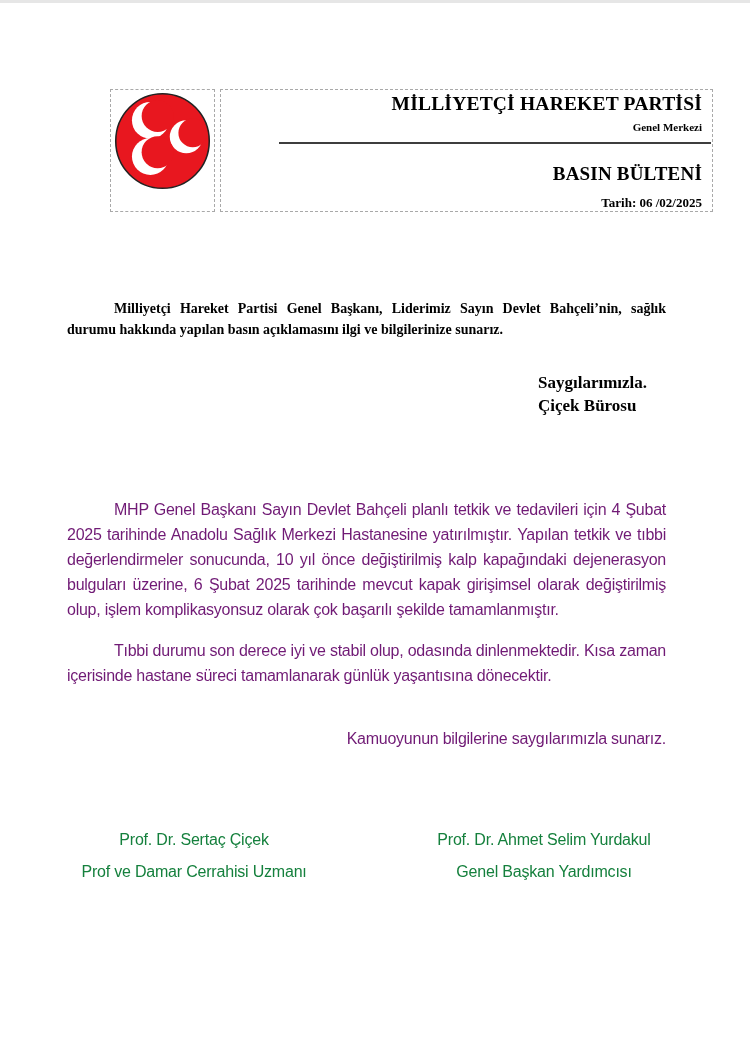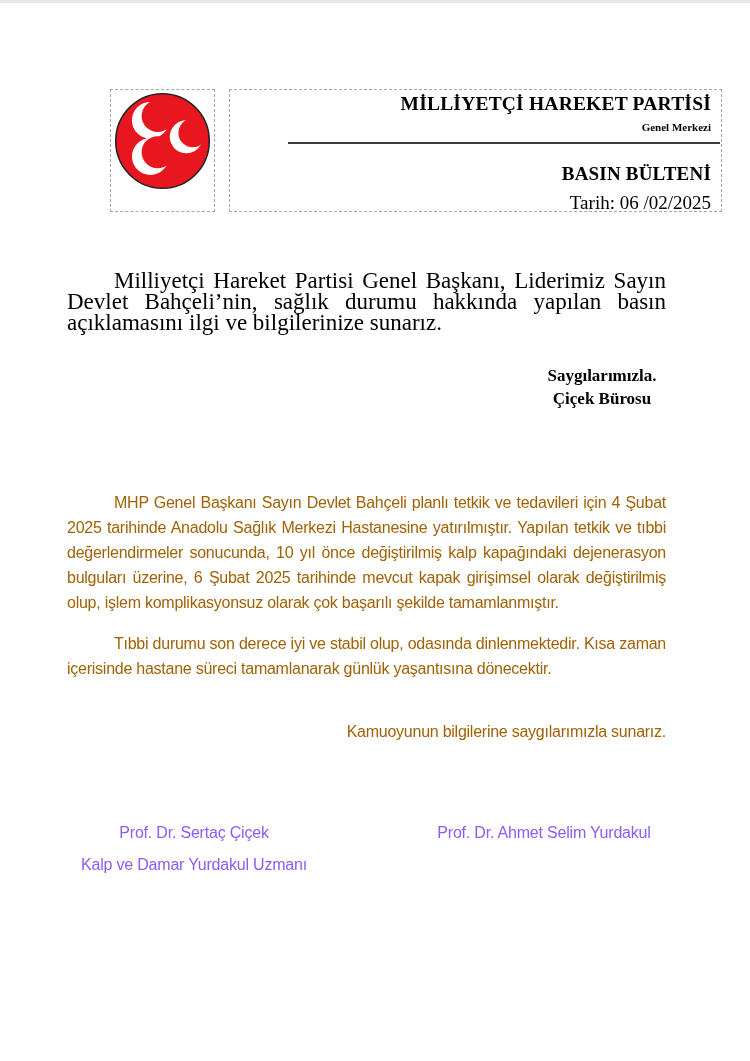--- a/index.html
+++ b/index.html
@@ -7,69 +7,68 @@
     width: 750px; height: 1061px;
     background: #ffffff;
     font-family: "Liberation Serif", serif;
     color: #000;
     position: relative;
     overflow: hidden;
   }
   .top-strip { width: 750px; height: 3px; background: #e6e6e6; }
 
   
-  .letterhead { display: flex; margin: 86px 0 0 110px; gap: 14px; }
+  .letterhead { display: flex; margin: 86px 0 0 110px; gap: 5px; }
   .logo-box {
     width: 103px; height: 121px;
     border: 1px dashed #a9a9a9;
     display: flex; justify-content: center; align-items: flex-start;
   }
   .logo-box svg { margin-top: 1px; }
   .head-box {
     box-sizing: border-box;
     width: 493px; height: 123px;
     border: 1px dashed #a9a9a9;
     text-align: right;
     padding-right: 10px;
   }
   .org-name  { font-weight: bold; font-size: 19.5px; line-height: 24px; padding-top: 2px; letter-spacing: 0.2px; }
   .org-unit  { font-weight: bold; font-size: 11px; line-height: 23px; }
   .head-sep  { border-top: 2px solid #3d3d3d; margin: 3px -9px 0 58px; }
   .bulletin  { font-weight: bold; font-size: 19px; line-height: 24px; margin-top: 18px; letter-spacing: 0.2px; }
-  .dateline  { font-weight: normal; font-size: 19px; line-height: 24px; margin-top: 5px; }
+  .dateline  { font-weight: bold; font-size: 13px; line-height: 24px; margin-top: 5px; }
 
   
   .content { margin-left: 67px; width: 599px; }
   .intro {
-    margin-top: 58px;
-    font-weight: normal; font-size: 23px; line-height: 21px;
+    margin-top: 86px;
+    font-weight: bold; font-size: 14px; line-height: 21px;
     text-align: justify; text-indent: 47px;
   }
   .signoff {
     margin-top: 32px; padding-left: 471px;
     font-weight: bold; font-size: 17px; line-height: 22.5px;
     white-space: nowrap;
-    text-align: center;
   }
   .para {
     font-family: "Liberation Sans", sans-serif;
     font-size: 16px; letter-spacing: -0.25px;
-    line-height: 25px; color: #a16207;
+    line-height: 25px; color: #701a75;
     text-align: justify; text-indent: 47px;
   }
   .para-treatment { margin-top: 80px; }
   .para-status    { }
   .para-closing   { margin-top: 38px; text-align: right; }
 
   
   .signatures {
     display: flex; justify-content: space-between;
     margin: 78px 80px 0 68px;
     font-family: "Liberation Sans", sans-serif;
-    font-size: 16px; letter-spacing: -0.2px; color: #8b5cf6;
+    font-size: 16px; letter-spacing: -0.2px; color: #15803d;
   }
   .sig-col { width: 252px; text-align: center; }
   .sig-name  { line-height: 22px; white-space: nowrap; }
   .sig-title { margin-top: 10px; line-height: 22px; white-space: nowrap; }
 </style>
 </head>
 <body>
 
 <div class="top-strip"></div>
 
@@ -106,18 +105,19 @@
   </div>
 
   <p class="para para-treatment">MHP Genel Başkanı Sayın Devlet Bahçeli planlı tetkik ve tedavileri için 4 Şubat 2025 tarihinde Anadolu Sağlık Merkezi Hastanesine yatırılmıştır. Yapılan tetkik ve tıbbi değerlendirmeler sonucunda, 10 yıl önce değiştirilmiş kalp kapağındaki dejenerasyon bulguları üzerine, 6 Şubat 2025 tarihinde mevcut kapak girişimsel olarak değiştirilmiş olup, işlem komplikasyonsuz olarak çok başarılı şekilde tamamlanmıştır.</p>
   <p class="para para-status">Tıbbi durumu son derece iyi ve stabil olup, odasında dinlenmektedir. Kısa zaman içerisinde hastane süreci tamamlanarak günlük yaşantısına dönecektir.</p>
   <p class="para para-closing">Kamuoyunun bilgilerine saygılarımızla sunarız.</p>
 </div>
 
 <div class="signatures">
   <div class="sig-col">
     <div class="sig-name">Prof. Dr. Sertaç Çiçek</div>
-    <div class="sig-title">Kalp ve Damar Yurdakul Uzmanı</div>
+    <div class="sig-title">Prof ve Damar Cerrahisi Uzmanı</div>
   </div>
   <div class="sig-col">
     <div class="sig-name">Prof. Dr. Ahmet Selim Yurdakul</div>
+    <div class="sig-title">Genel Başkan Yardımcısı</div>
   </div>
 </div>
 
 </body></html>

